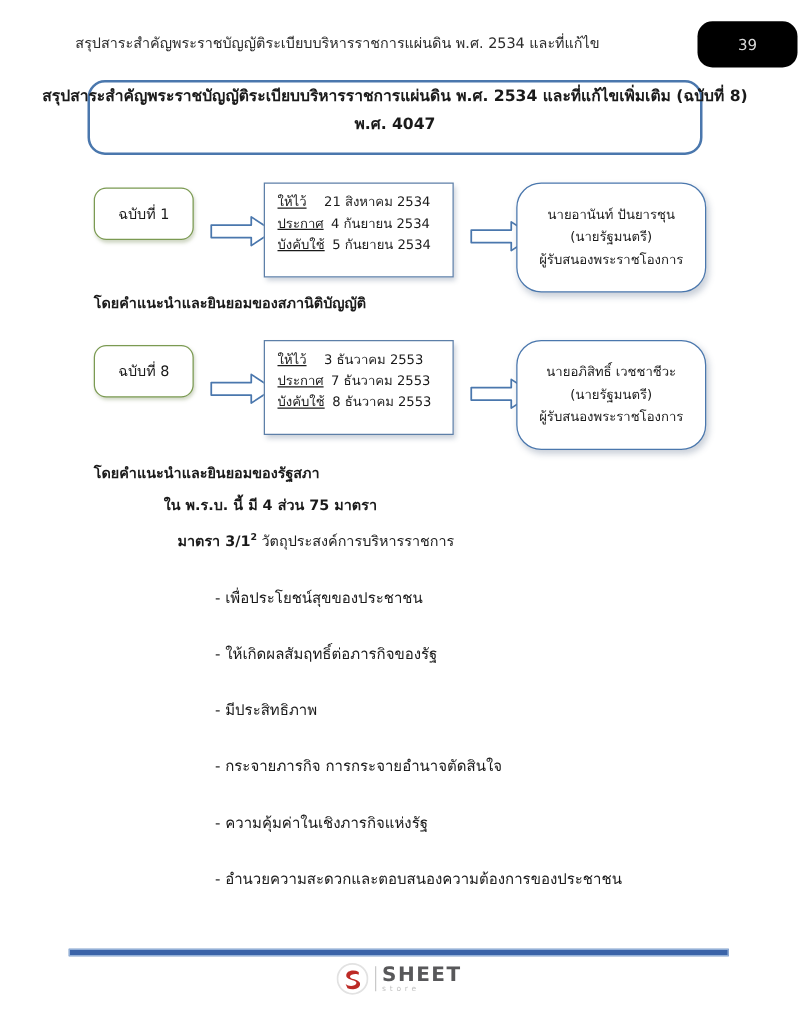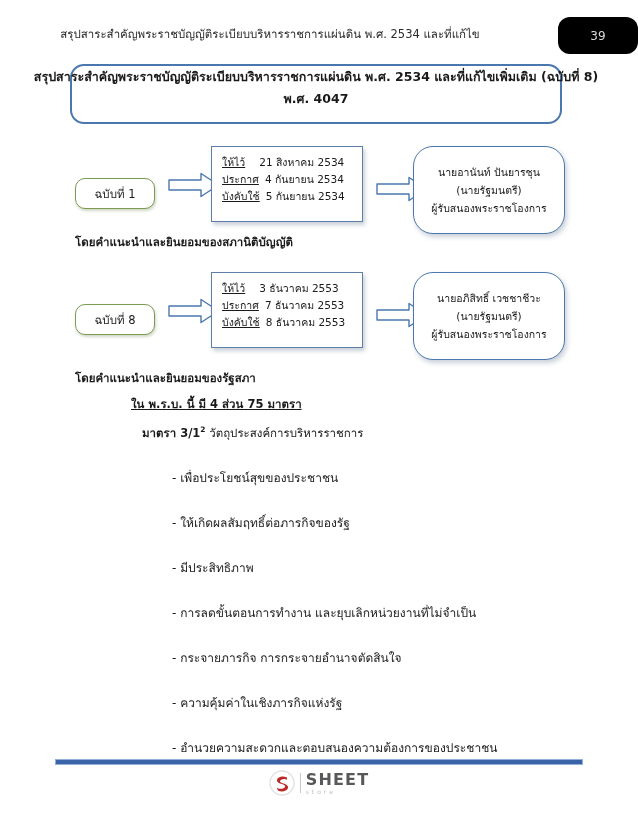--- a/index.html
+++ b/index.html
@@ -87,23 +87,23 @@
     width: 638px;
     height: 105px;
   }
   .flow-row.row-1 { top: 146px; }
   .flow-row.row-2 { top: 272px; }
 
   
   .edition-box {
     position: absolute;
     left: 75px;
-    top: 32px;
+    top: 4px;
     width: 80px;
-    height: 31px;
+    height: 42px;
     border: 1.6px solid #7b9a52;
     border-radius: 10px;
     background: #ffffff;
     display: flex;
     align-items: center;
     justify-content: center;
     font-size: 11.5px;
     color: #1a1a1a;
     box-shadow: 1px 2px 3px rgba(120,140,90,0.35);
     box-sizing: border-box;
@@ -183,21 +183,20 @@
   .caption-1 { top: 233px; }
   .caption-2 { top: 369px; }
 
   
   .body-section { position: absolute; left: 0; top: 391px; width: 638px; }
   .section-heading {
     margin-left: 131px;
     font-size: 11.5px;
     font-weight: bold;
     line-height: 26px;
-    text-decoration: underline;
     white-space: nowrap;
     color: #1a1a1a;
   }
   .section-subheading {
     margin-left: 142px;
     font-size: 11.5px;
     line-height: 26px;
     white-space: nowrap;
     color: #1a1a1a;
   }
@@ -330,21 +329,20 @@
 
 <div class="body-section">
   <div class="section-heading">ใน พ.ร.บ. นี้ มี 4 ส่วน 75 มาตรา</div>
   <div class="section-subheading">
     <span class="strong">มาตรา 3/1</span><sup>2</sup>
     <span>วัตถุประสงค์การบริหารราชการ</span>
   </div>
   <div class="bullet-item">- เพื่อประโยชน์สุขของประชาชน</div>
   <div class="bullet-item">- ให้เกิดผลสัมฤทธิ์ต่อภารกิจของรัฐ</div>
   <div class="bullet-item">- มีประสิทธิภาพ</div>
-  <div class="bullet-item">- การลดขั้นตอนการทำงาน และยุบเลิกหน่วยงานที่ไม่จำเป็น</div>
   <div class="bullet-item">- กระจายภารกิจ การกระจายอำนาจตัดสินใจ</div>
   <div class="bullet-item">- ความคุ้มค่าในเชิงภารกิจแห่งรัฐ</div>
   <div class="bullet-item">- อำนวยความสะดวกและตอบสนองความต้องการของประชาชน</div>
 </div>
 
 <div class="footer-rule"></div>
 <div class="footer-logo">
   <svg class="logo-mark" viewBox="0 0 26 26">
     <circle cx="13" cy="13" r="12" fill="#ffffff" stroke="#e2e2e2" stroke-width="1.4"></circle>
     <path d="M18 7.5 C14 5.5 8.5 6.5 8 10 C7.6 13 11.5 13.6 14 14.4 C16.5 15.2 17 17 14.5 18.2 C12 19.4 9 18.6 7.5 17.2 L9 20.6 C12.5 22.4 18 21.4 19 18 C19.7 15 16 13.9 13.5 13.2 C11 12.5 10 11 12.3 9.8 C14.2 8.8 16.8 9 18 9.8 Z" fill="#bc2a26"></path>

